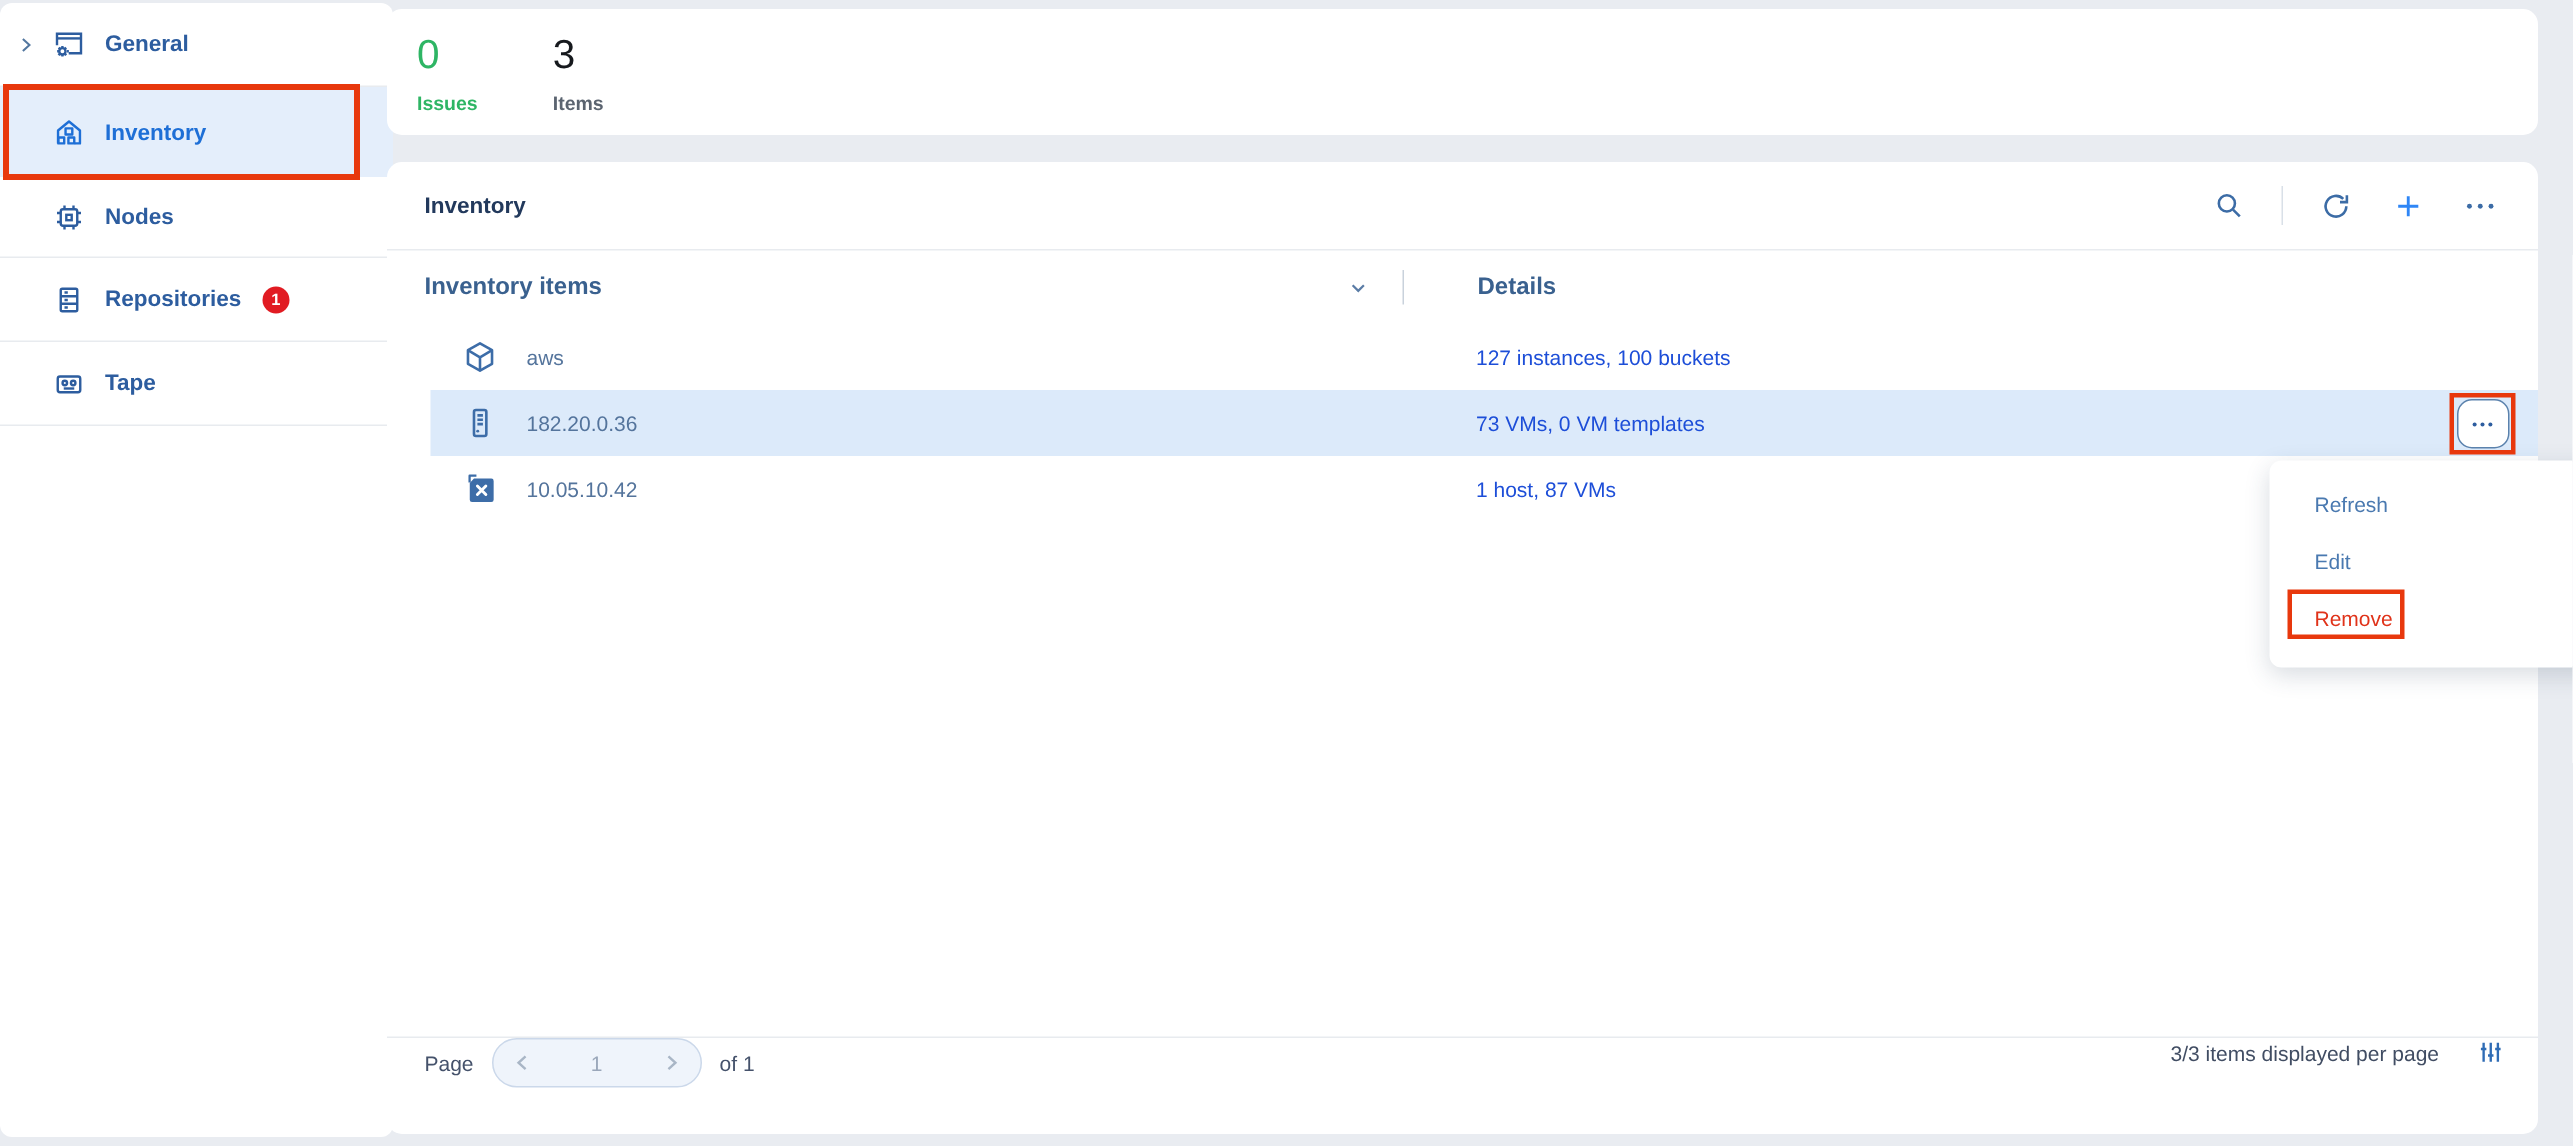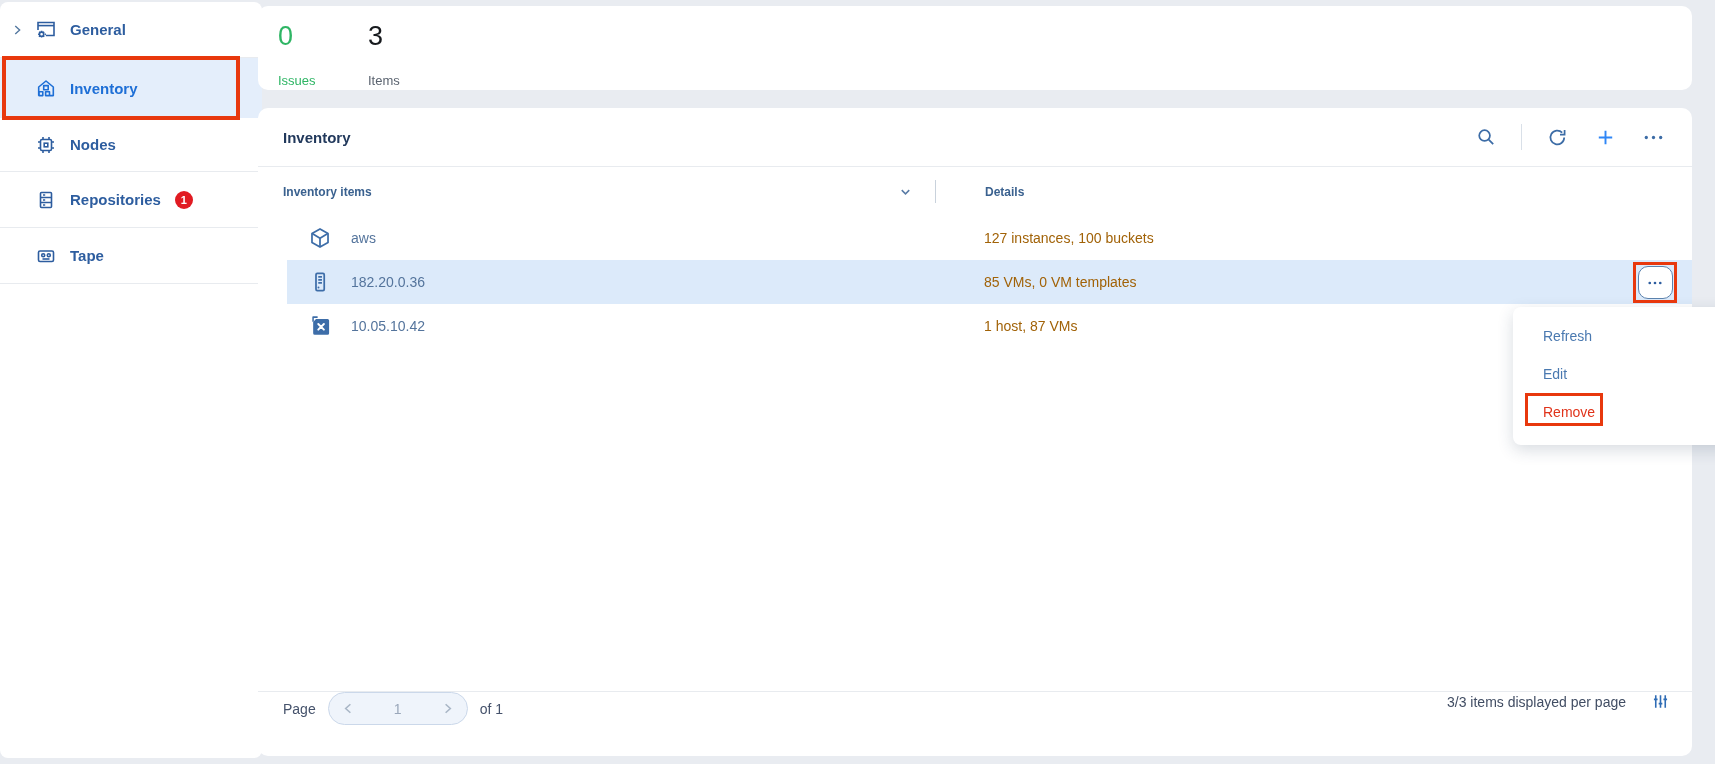--- a/index.html
+++ b/index.html
@@ -31,47 +31,47 @@
     font-size:11px; font-weight:700;
   }
   .annotation { position:absolute; border:4px solid #e8380d; pointer-events:none; z-index:40; }
   .ann-sidebar { left:2px; top:54px; width:238px; height:64px; }
 
   
   .stats { left:258px; top:6px; width:1434px; height:84px; display:flex; padding:13px 0 0 20px; }
   .stat-block { min-width:40px; }
   .stat-block + .stat-block { margin-left:50px; }
   .stat-value { font-size:27px; line-height:34px; color:#16191d; }
-  .stat-label { font-size:13px; margin-top:20px; color:#5b6470; }
+  .stat-label { font-size:13px; margin-top:8px; color:#5b6470;font-weight:bold; }
   .stat-block.green .stat-value, .stat-block.green .stat-label { color:#2eb564; }
 
   
   .panel { left:258px; top:108px; width:1434px; height:648px; display:flex; flex-direction:column; }
   .panel-header {
     height:59px; flex:0 0 59px; display:flex; align-items:center; justify-content:space-between;
     padding:0 26px 0 25px; border-bottom:1px solid #e8ebef;
   }
   .panel-title { font-size:15px; font-weight:700; color:#22395c; }
   .toolbar { display:flex; align-items:center; gap:22px; }
   .tool-btn { display:flex; align-items:center; justify-content:center; width:26px; height:26px; color:#3c6ca6; cursor:pointer; }
   .tool-btn.accent { color:#2f86f6; }
   .v-divider { width:1px; height:26px; background:#d9e0e8; }
 
   .table-header { height:49px; flex:0 0 49px; position:relative; display:flex; align-items:center;
-    font-size:12px; font-weight:700; color:#3a618f; }
+    font-size:16px; font-weight:700; color:#3a618f; }
   .th-items { margin-left:25px; }
   .th-chevron { position:absolute; left:640px; top:50%; transform:translateY(-50%); color:#5a7ca6; display:flex; }
   .th-divider { position:absolute; left:677px; top:13px; width:1px; height:23px; background:#c9d2dc; }
   .th-details { position:absolute; left:727px; }
 
   .t-row { height:44px; flex:0 0 44px; position:relative; display:flex; align-items:center; font-size:14px; cursor:pointer;margin-left:29px; }
   .t-row.selected { background:#dceafa; }
   .r-icon { position:absolute; left:20px; top:50%; transform:translateY(-50%); display:flex; color:#3d6da8; }
   .r-name { margin-left:64px; color:#54749c; }
-  .r-details { position:absolute; left:697px; color:#a16207; }
+  .r-details { position:absolute; left:697px; color:#1d4ed8; }
 
   .spacer { flex:1 1 auto; }
 
   .panel-footer { height:65px; flex:0 0 65px; border-top:1px solid #e8ebef; display:flex; align-items:flex-start;
     justify-content:space-between; padding:0 22px 0 25px; font-size:14px; color:#45526b; }
   .pager { display:flex; align-items:center; gap:12px; }
   .page-pill {
     width:140px; height:33px; display:flex; align-items:center; justify-content:space-between;
     padding:0 12px; background:#eff4fb; border:1px solid #cbd8ea; border-radius:17px;
   }
@@ -239,21 +239,21 @@
 
   <div class="t-row selected">
     <span class="r-icon">
       <svg width="26" height="26" viewBox="0 0 24 24" fill="none" stroke="currentColor" stroke-width="1.6">
         <rect x="8.3" y="4" width="7.6" height="16" rx="1.2"></rect>
         <path d="M10.4 7.3h3.4M10.4 10h3.4M10.4 12.7h3.4"></path>
         <circle cx="10.6" cy="17" r=".9" fill="currentColor" stroke="none"></circle>
       </svg>
     </span>
     <span class="r-name">182.20.0.36</span>
-    <span class="r-details">85 VMs, 0 VM templates</span>
+    <span class="r-details">73 VMs, 0 VM templates</span>
   </div>
 
   <div class="t-row">
     <span class="r-icon">
       <svg width="26" height="26" viewBox="0 0 24 24">
         <path d="M5.6 8V3.8h4.2" fill="none" stroke="#3d6da8" stroke-width="1.4" stroke-linejoin="round"></path>
         <path d="M8.3 5.6H19a1.4 1.4 0 0 1 1.4 1.4v11.6A1.4 1.4 0 0 1 19 20H7.1a1.4 1.4 0 0 1-1.4-1.4V8.3z" fill="#3d6da8"></path>
         <path d="M10.4 10.2l5.2 5.2M15.6 10.2l-5.2 5.2" stroke="#fff" stroke-width="1.8" stroke-linecap="round"></path>
       </svg>
     </span>

